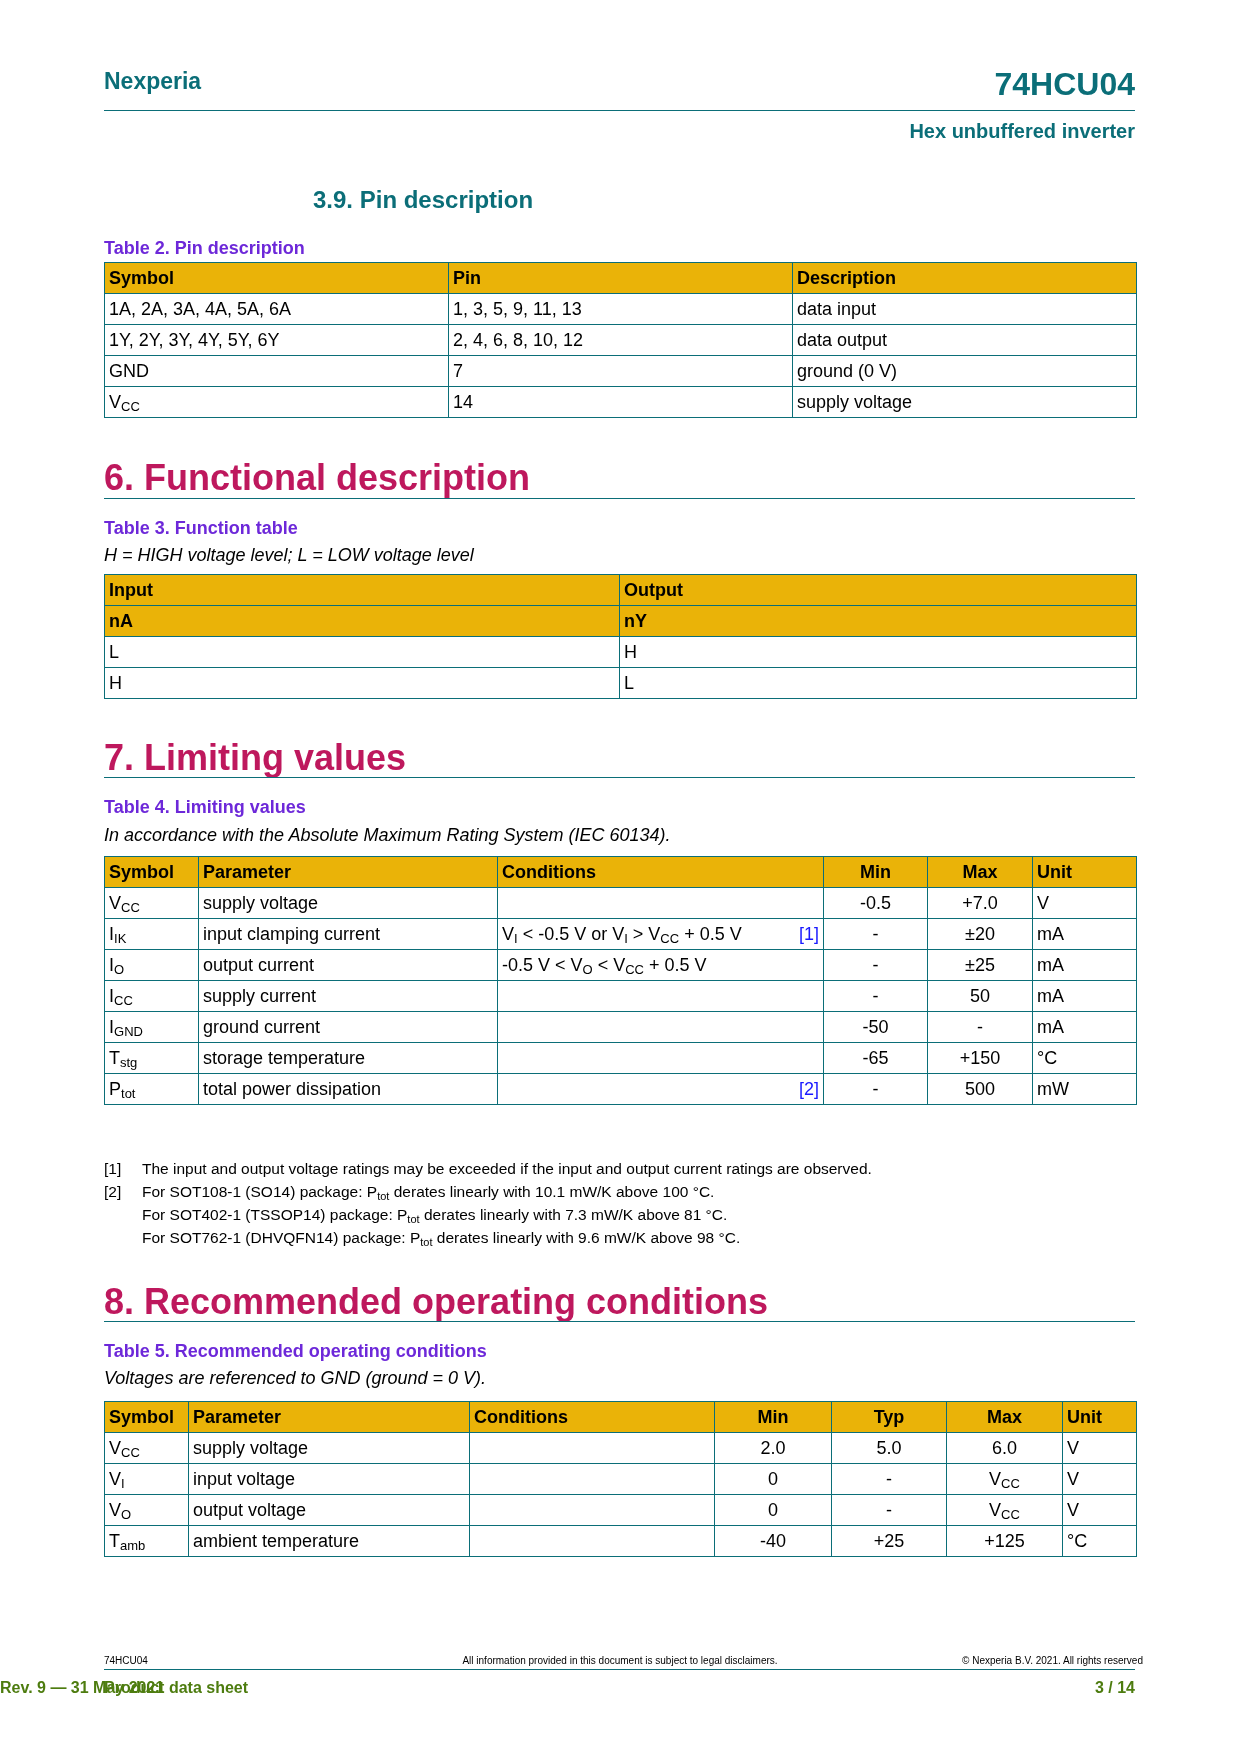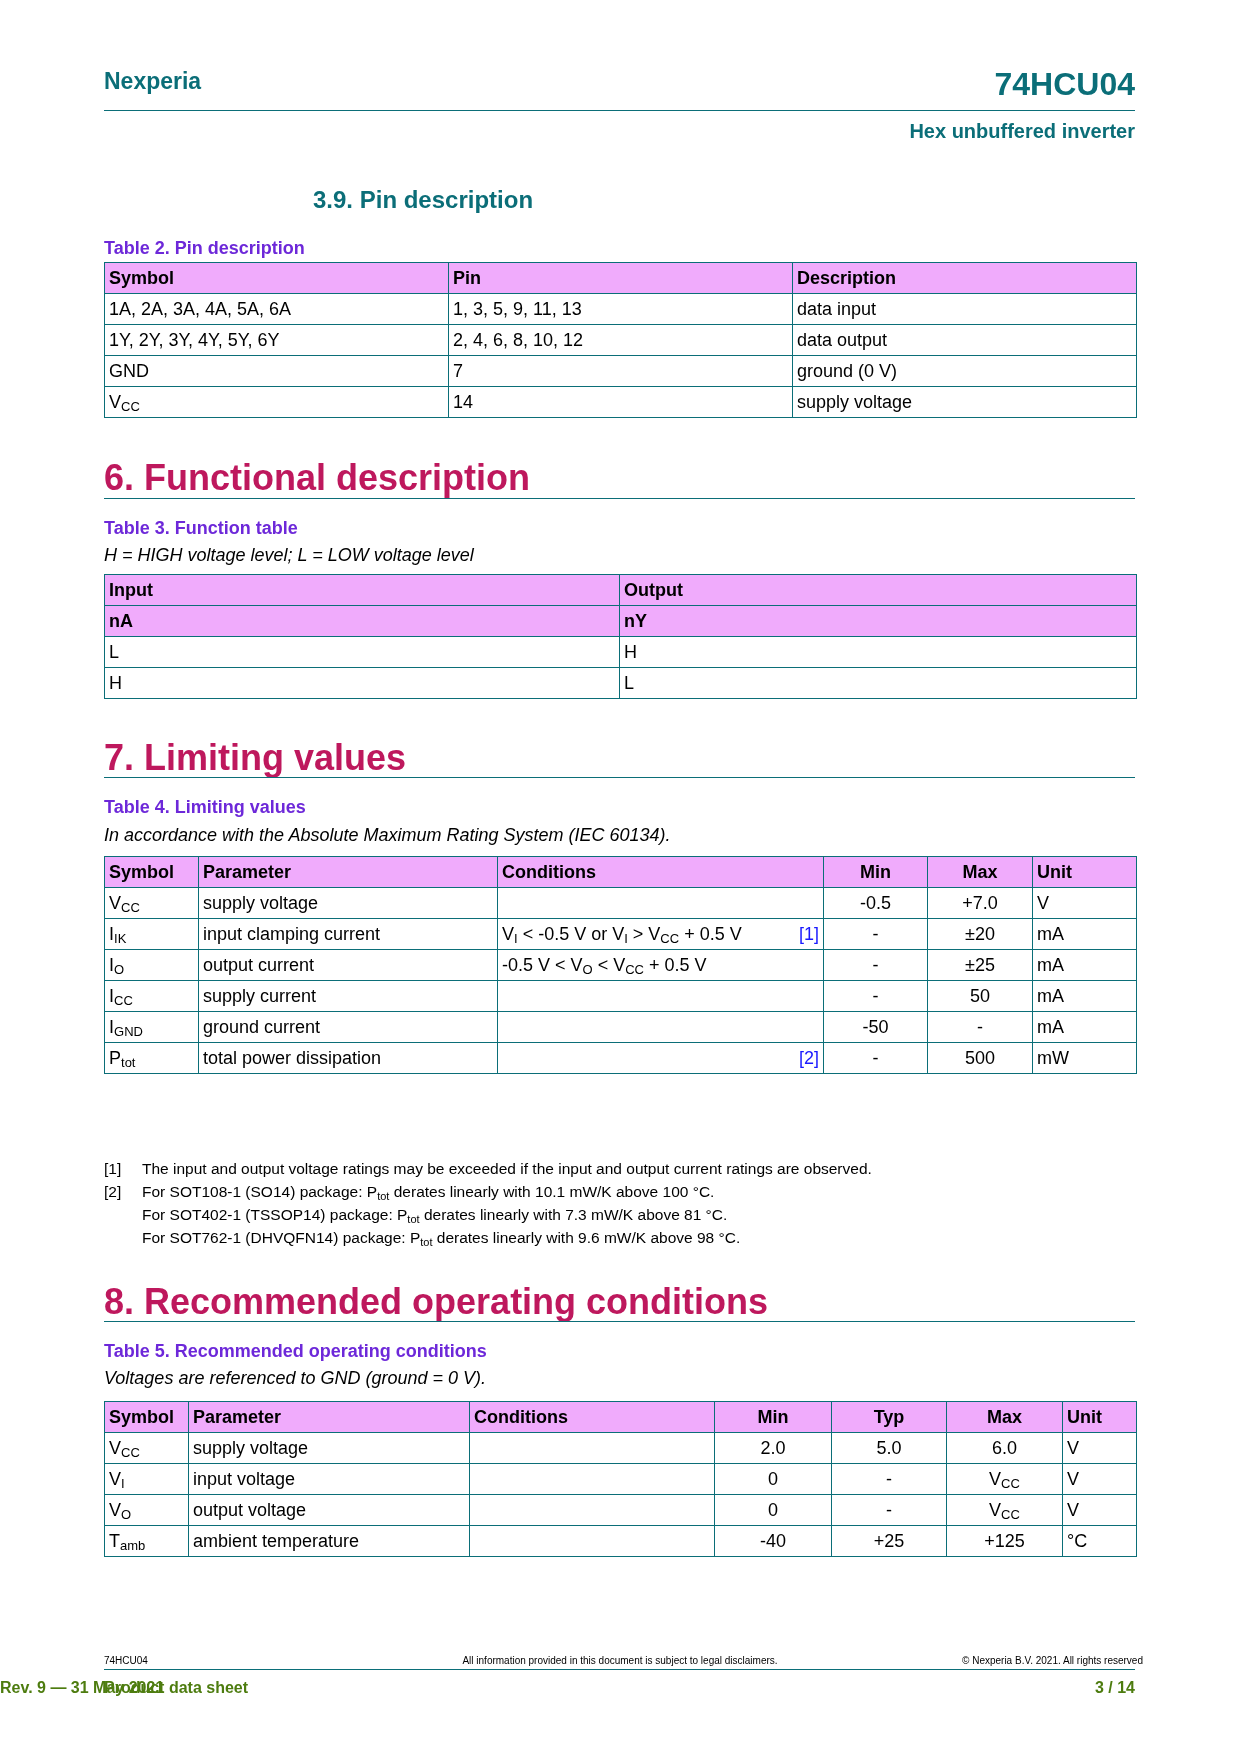--- a/index.html
+++ b/index.html
@@ -11,21 +11,21 @@
   .hdr-sub { right:105px; top:120px; font-size:20px; font-weight:bold; color:#0b6e78; }
 
   .subsec { left:313px; top:186px; font-size:24px; font-weight:bold; color:#0b6e78; }
   .sec { left:104px; font-size:36px; font-weight:bold; color:#be185d; }
   .sec-rule { left:104px; width:1031px; height:0; border-top:1.5px solid #0b6e78; }
   .tbl-title { left:104px; font-size:18px; font-weight:bold; color:#6d28d9; }
   .tbl-note { left:104px; font-size:18px; font-style:italic; }
 
   table.dt { position:absolute; left:104px; width:1032px; border-collapse:collapse; table-layout:fixed; font-size:18px; }
   table.dt td, table.dt th { border:1.5px solid #0b6e78; padding:0 4px; height:30px; line-height:30px; text-align:left; vertical-align:middle; white-space:nowrap; overflow:hidden; }
-  table.dt th { background:#f0abfc; font-weight:bold; }
+  table.dt th { background:#eab308; font-weight:bold; }
   table.dt .c { text-align:center; }
   table.dt sub { font-size:13px; vertical-align:-3px; line-height:0; }
   .ref { color:#1a1aff; float:right; }
 
   .fn { left:104px; font-size:15.5px; line-height:23px; }
   .fn .row { display:flex; }
   .fn .k { width:38px; }
   .fn sub { font-size:11px; vertical-align:-3px; line-height:0; }
 
   .ft-small { top:1655px; font-size:10px; }
@@ -168,20 +168,28 @@
 
   <tr>
     <td><span>I</span><sub>GND</sub></td>
     <td>ground current</td>
     <td></td>
     <td class="c">-50</td>
     <td class="c">-</td>
     <td>mA</td>
   </tr>
 
+  <tr>
+    <td><span>T</span><sub>stg</sub></td>
+    <td>storage temperature</td>
+    <td></td>
+    <td class="c">-65</td>
+    <td class="c">+150</td>
+    <td>°C</td>
+  </tr>
 
   <tr>
     <td><span>P</span><sub>tot</sub></td>
     <td>total power dissipation</td>
     <td>
           <a class="ref">[2]</a>
         </td>
     <td class="c">-</td>
     <td class="c">500</td>
     <td>mW</td>

